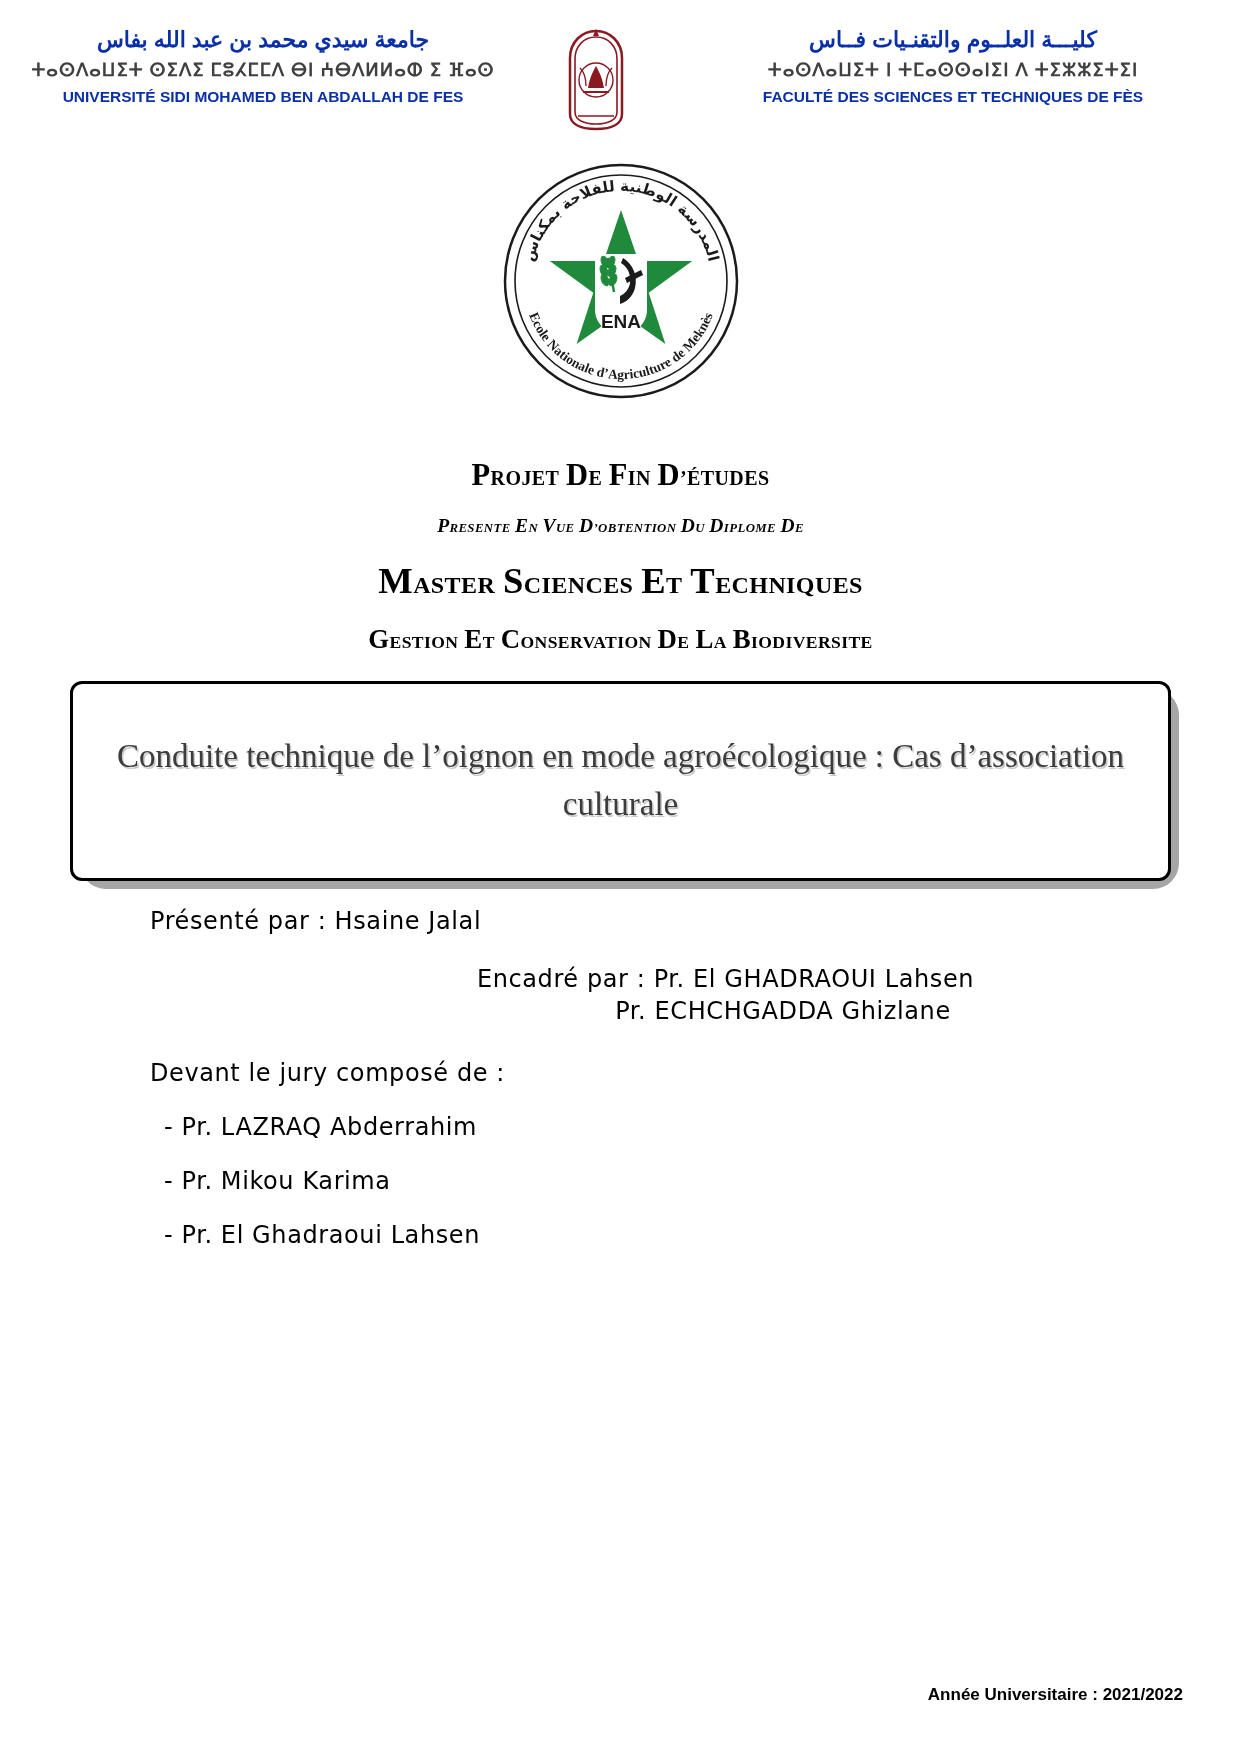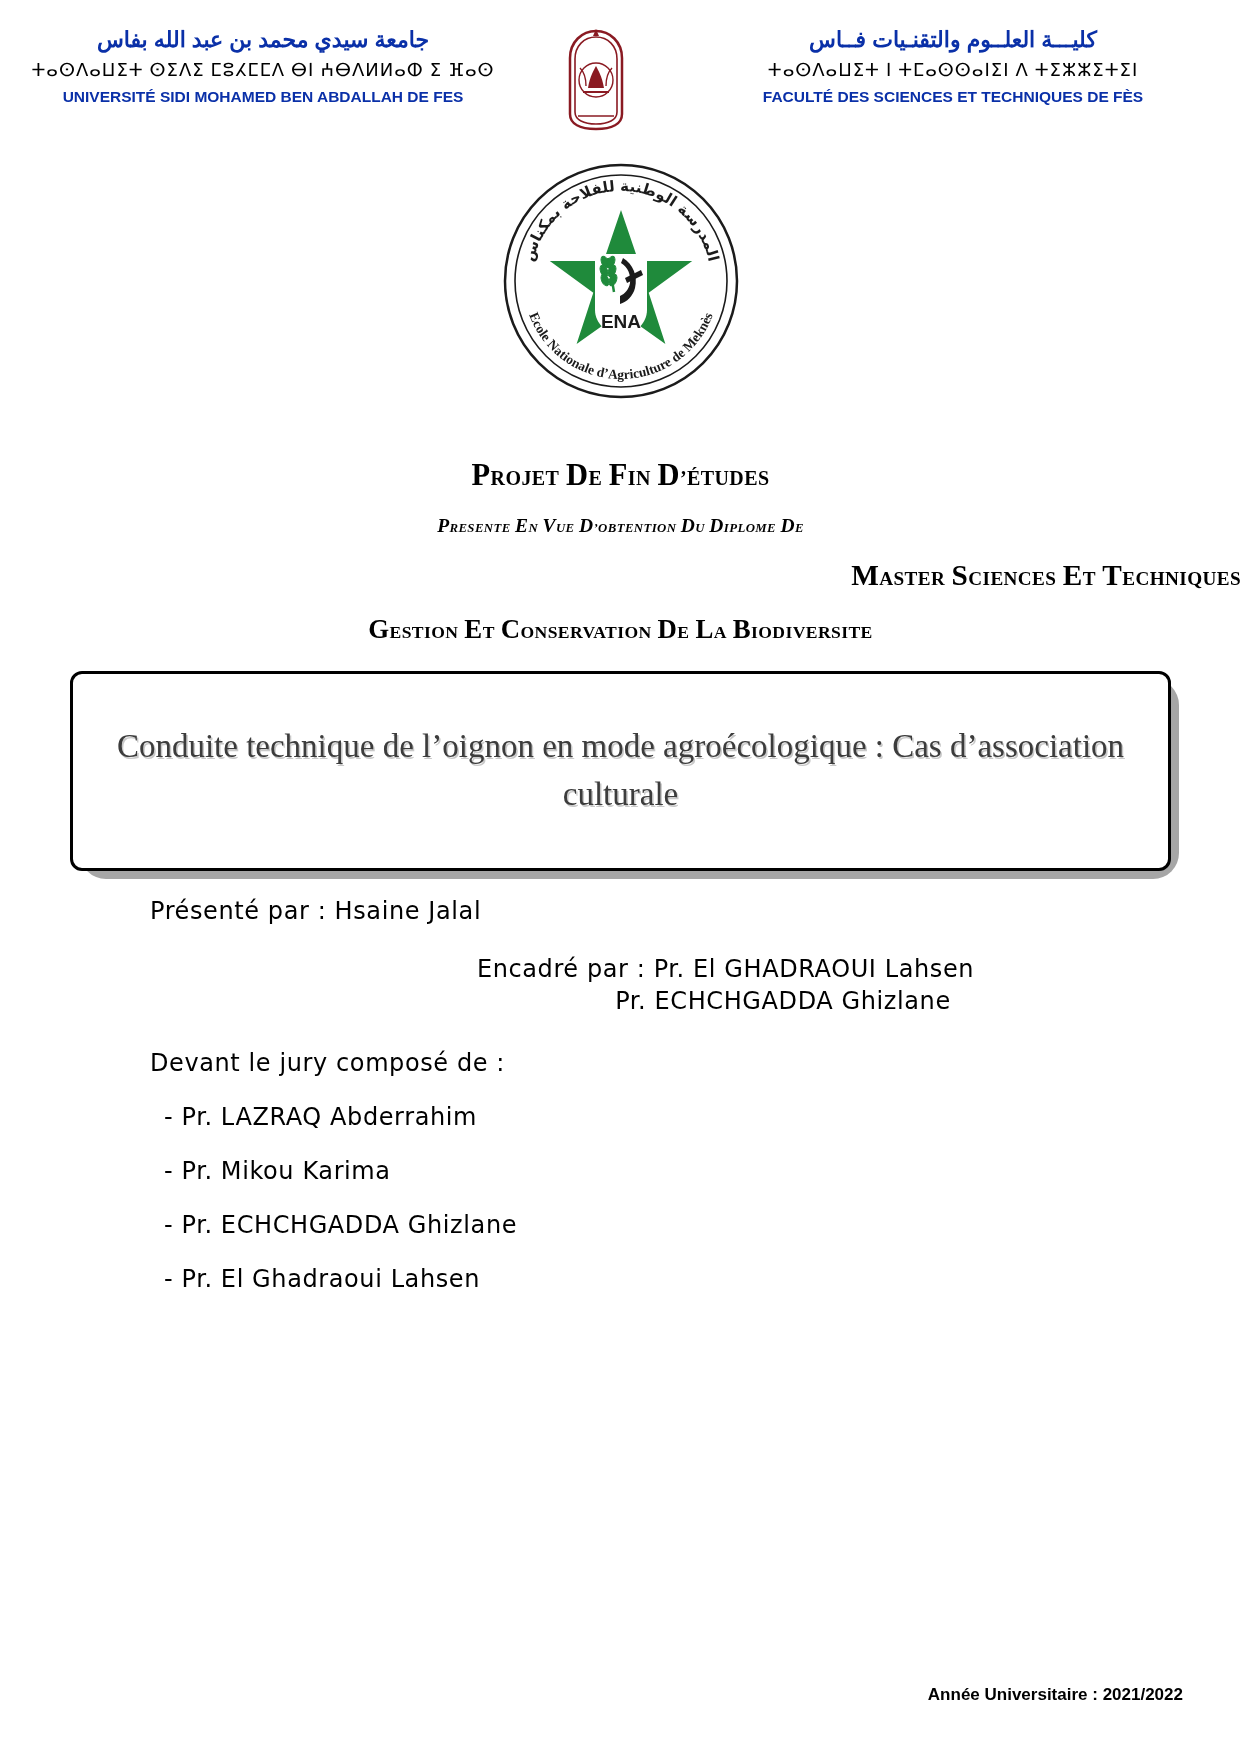--- a/index.html
+++ b/index.html
@@ -36,22 +36,22 @@
 
   .arabic-line {
     color: #0a30a8;
     font-weight: bold;
     font-size: 22px;
     direction: rtl;
     white-space: nowrap;
     letter-spacing: 0.5px;
   }
   .tifinagh-line {
-    color: #000000;
-    font-weight: normal;
+    color: #404040;
+    font-weight: bold;
     font-size: 18px;
     white-space: nowrap;
     letter-spacing: 1px;
     margin-top: 5px;
   }
   .latin-line {
     color: #0a30a8;
     font-weight: bold;
     font-size: 15.5px;
     white-space: nowrap;
@@ -85,21 +85,21 @@
     text-align: center;
     margin-top: 52px;
   }
   .smallcaps {
     font-family: "Liberation Serif", serif;
     font-weight: bold;
     letter-spacing: 0.4px;
   }
   .pfe-line      { font-size: 25px; margin-bottom: 22px; }
   .presente-line { font-size: 16px; margin-bottom: 22px; font-style: italic; }
-  .master-line   { font-size: 24px; margin-bottom: 22px; text-align: right; }
+  .master-line   { font-size: 30px; margin-bottom: 22px; }
   .gestion-line  { font-size: 22px; margin-bottom: 0; }
 
   
   .sc { text-transform: uppercase; }
   .sc-first { font-size: 1.22em; }
 
   
   .title-box-wrap {
     position: relative;
     margin: 26px 70px 0 70px;
@@ -265,17 +265,16 @@
   </div>
 </div>
 
 <div class="info-block">
   <div class="line-presente">Présenté par : Hsaine Jalal</div>
   <div class="line-encadre">Encadré par : Pr. El GHADRAOUI Lahsen</div>
   <div class="line-encadre2">Pr. ECHCHGADDA Ghizlane</div>
   <div class="line-devant">Devant le jury composé de :</div>
   <div class="jury-item">- Pr. LAZRAQ Abderrahim</div>
   <div class="jury-item">- Pr. Mikou Karima</div>
-  <div class="jury-item">- Pr. ECHCHGADDA Ghizlane</div>
   <div class="jury-item">- Pr. El Ghadraoui Lahsen</div>
 </div>
 
 <div class="footer">Année Universitaire : 2021/2022</div>
 
 </body></html>

